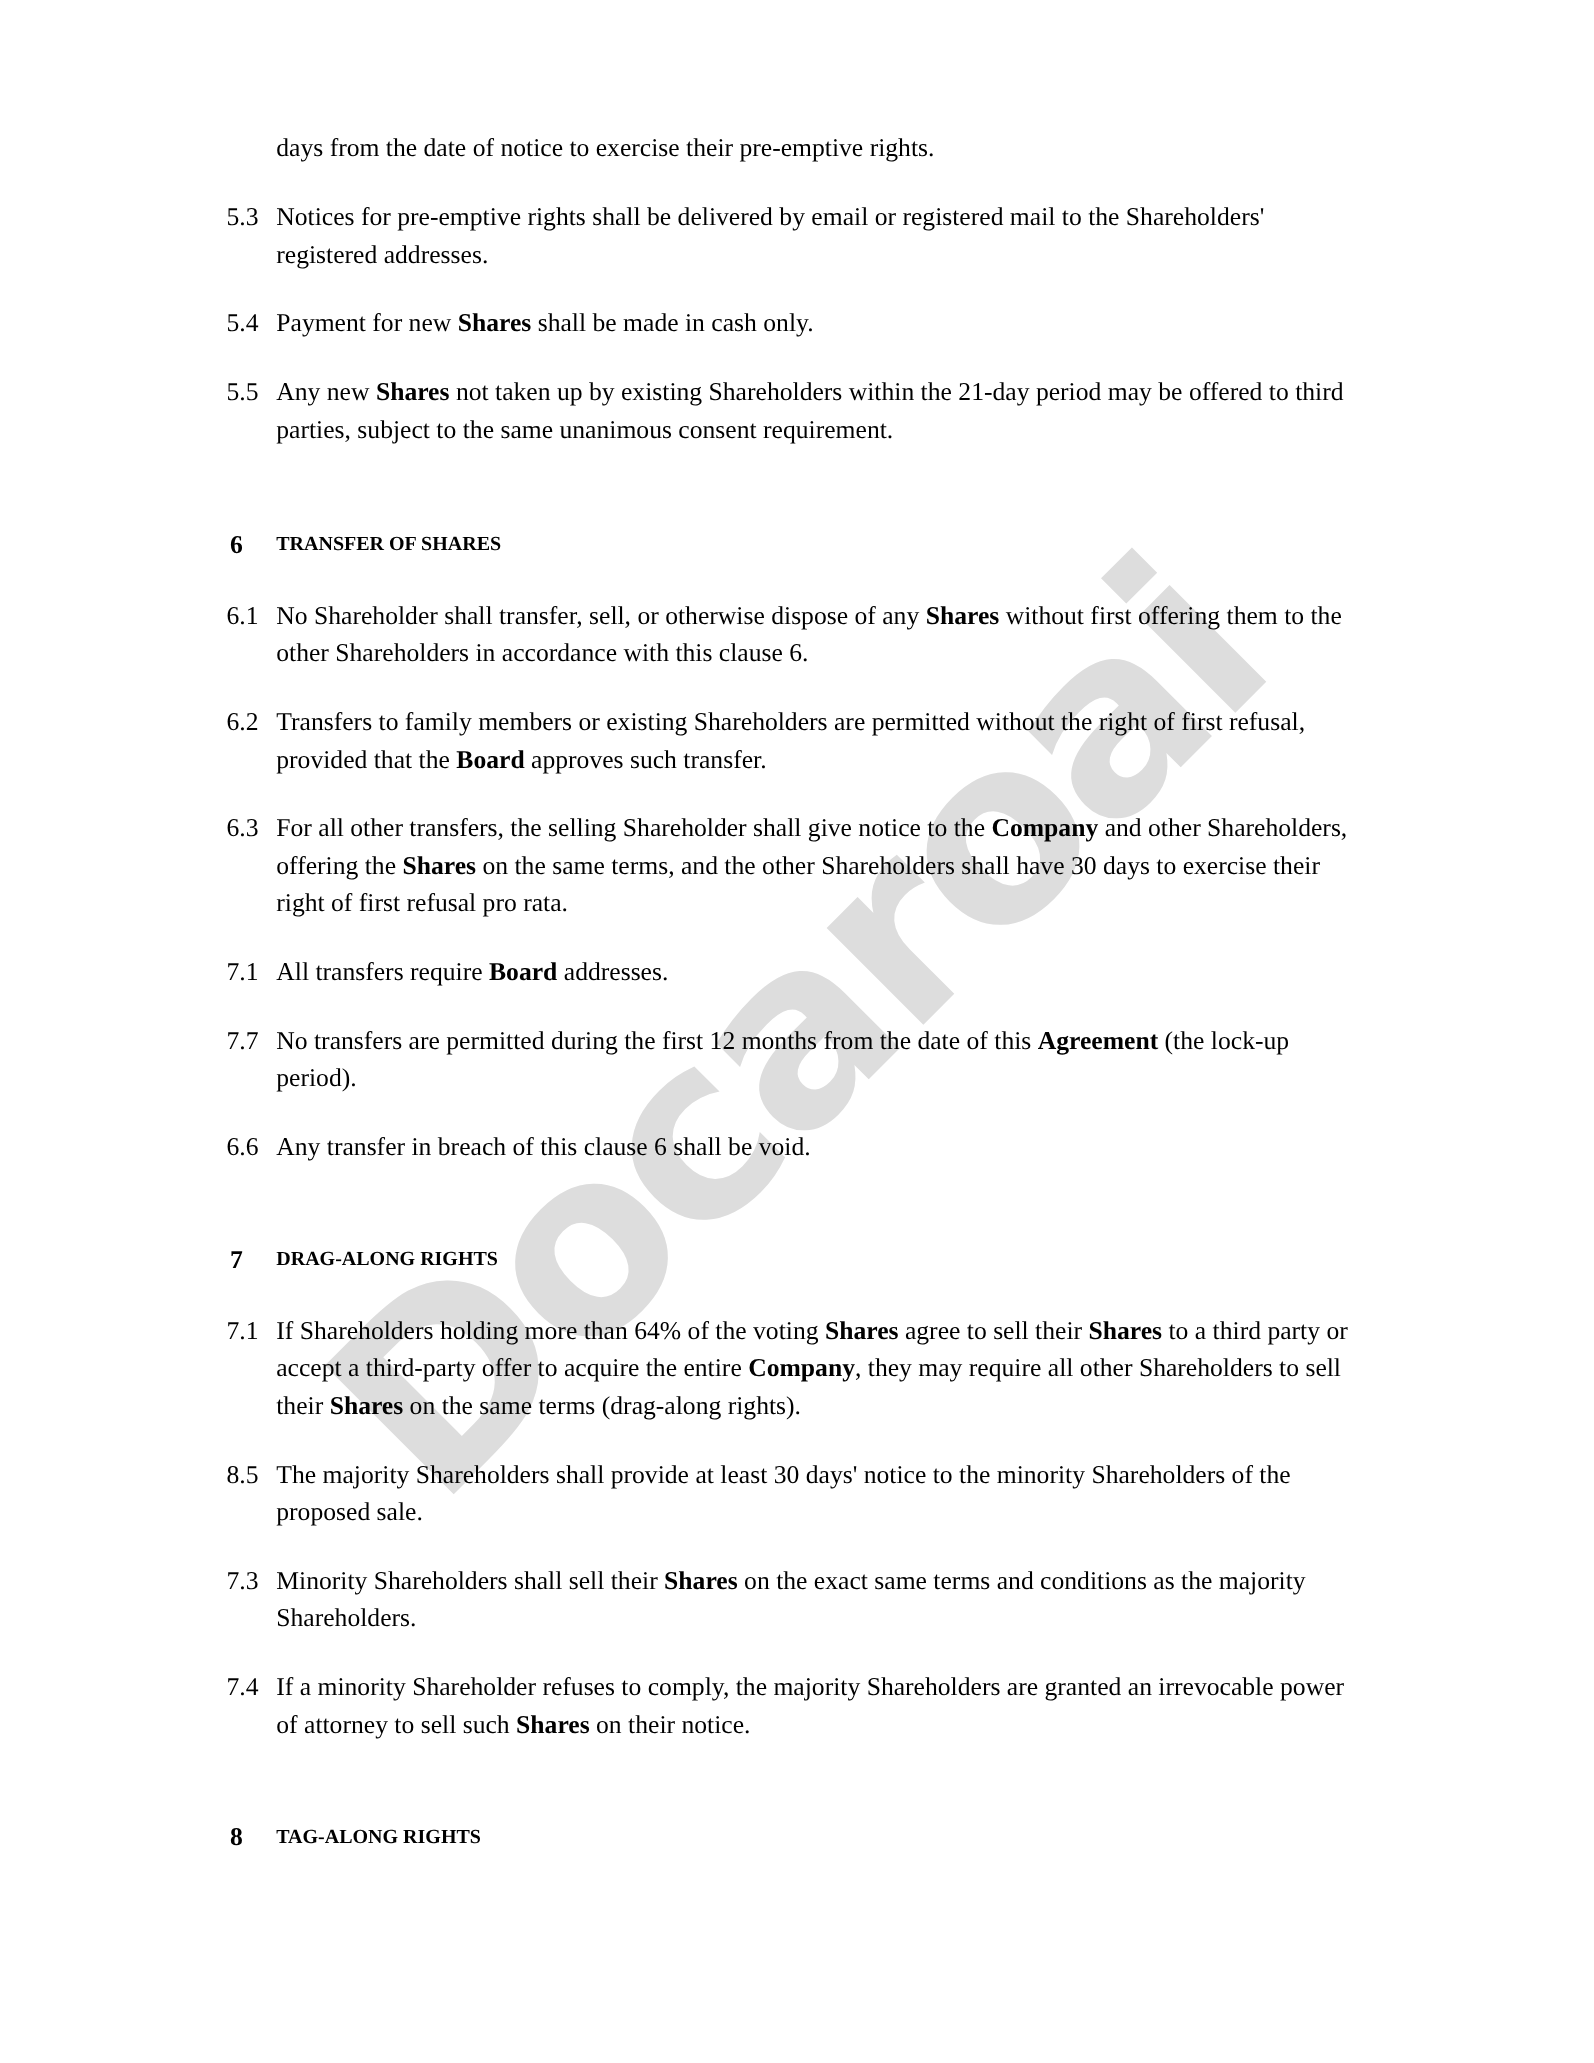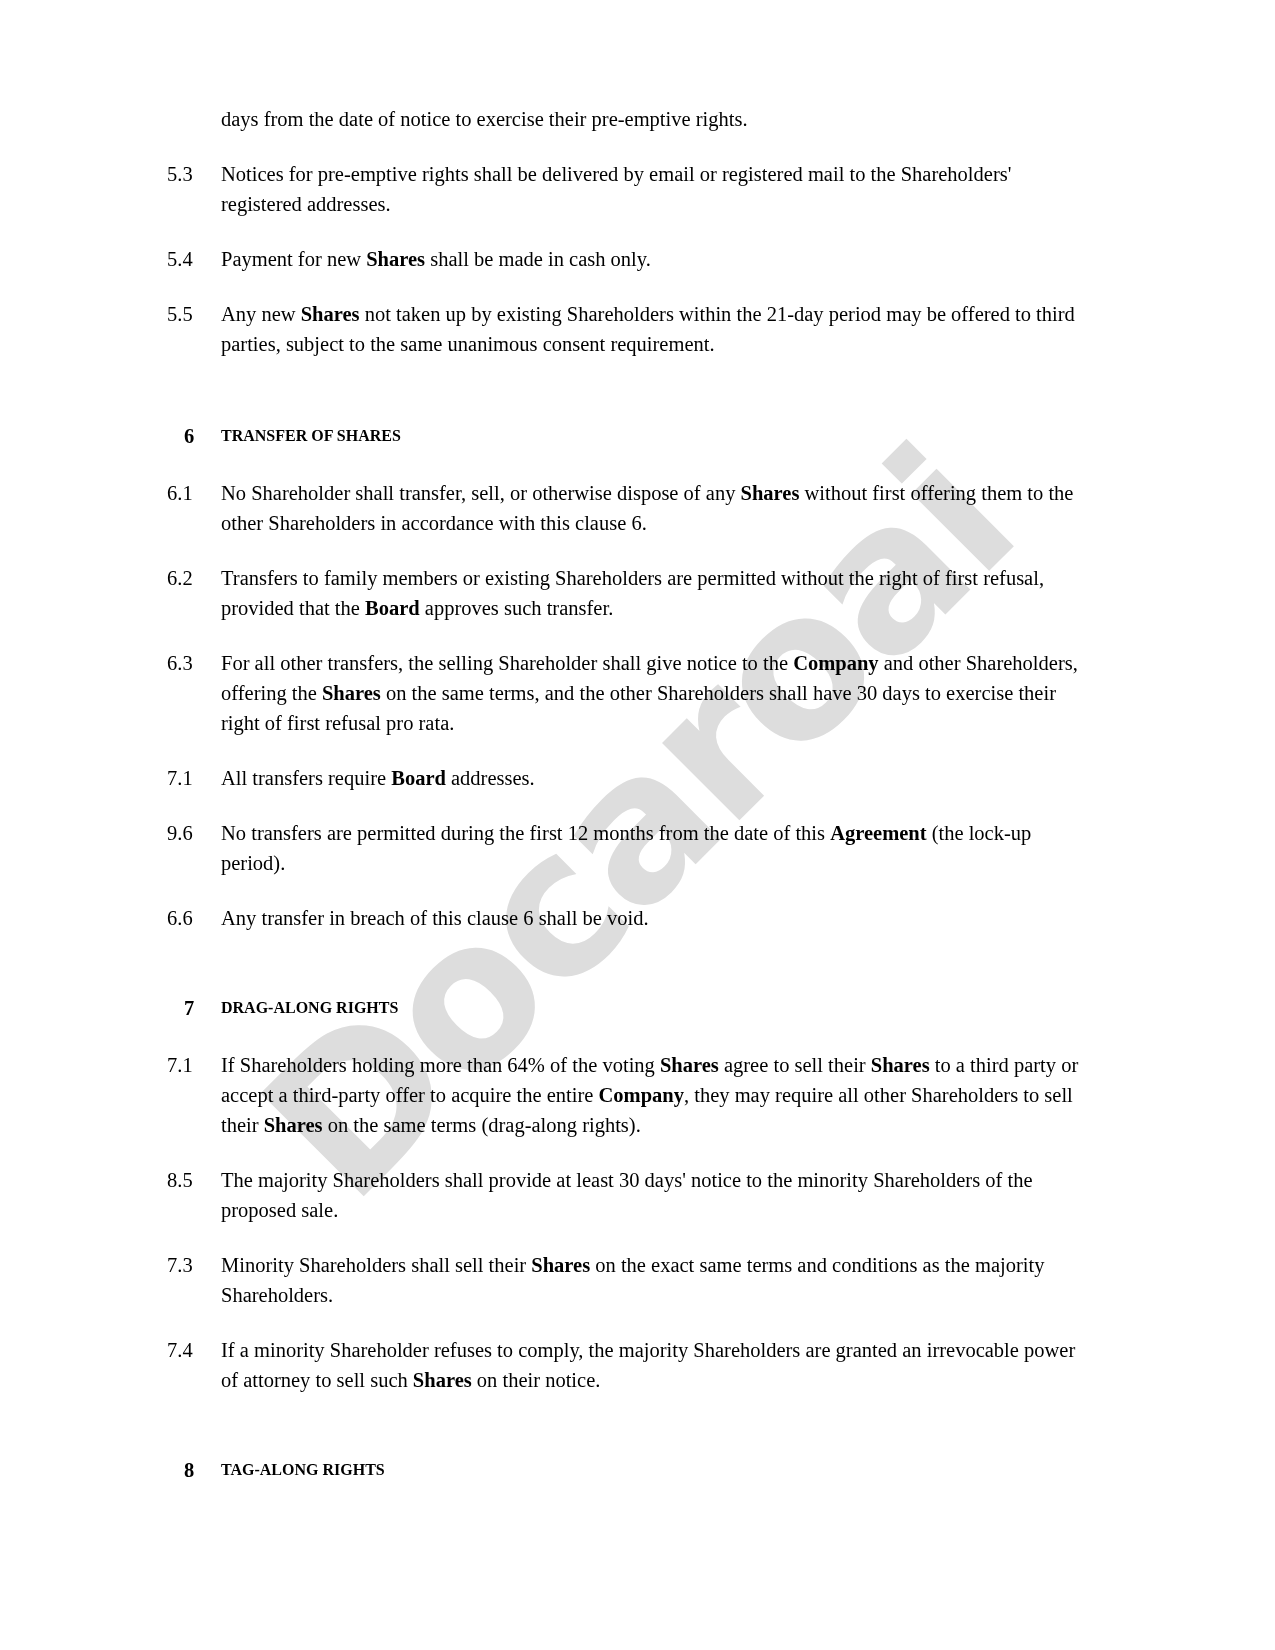--- a/index.html
+++ b/index.html
@@ -53,21 +53,21 @@
   }
   .clause {
     display: flex;
     align-items: flex-start;
     margin-bottom: 25px;
   }
   .clause-num {
     flex: 0 0 54px;
     font-size: 20.5px;
     line-height: 30px;
-    text-align: left;
+    text-align: center;
   }
   .clause-body {
     flex: 1 1 auto;
     font-size: 20.5px;
     line-height: 30px;
     text-align: left;
   }
   .cont {
     margin-bottom: 25px;
   }
@@ -136,21 +136,21 @@
       </div>
       <div class="clause">
         <div class="clause-num">6.3</div>
         <div class="clause-body"><span>For all other transfers, the selling Shareholder shall give notice to the </span><b>Company</b><span> and other Shareholders, offering the </span><b>Shares</b><span> on the same terms, and the other Shareholders shall have 30 days to exercise their right of first refusal pro rata.</span></div>
       </div>
       <div class="clause">
         <div class="clause-num">7.1</div>
         <div class="clause-body"><span>All transfers require </span><b>Board</b><span> addresses.</span></div>
       </div>
       <div class="clause">
-        <div class="clause-num">9.6</div>
+        <div class="clause-num">7.7</div>
         <div class="clause-body"><span>No transfers are permitted during the first 12 months from the date of this </span><b>Agreement</b><span> (the lock-up period).</span></div>
       </div>
       <div class="clause">
         <div class="clause-num">6.6</div>
         <div class="clause-body"><span>Any transfer in breach of this clause 6 shall be void.</span></div>
       </div>
       <div class="heading">
         <div class="h-num">7</div>
         <div class="h-title">DRAG-ALONG RIGHTS</div>
       </div>

